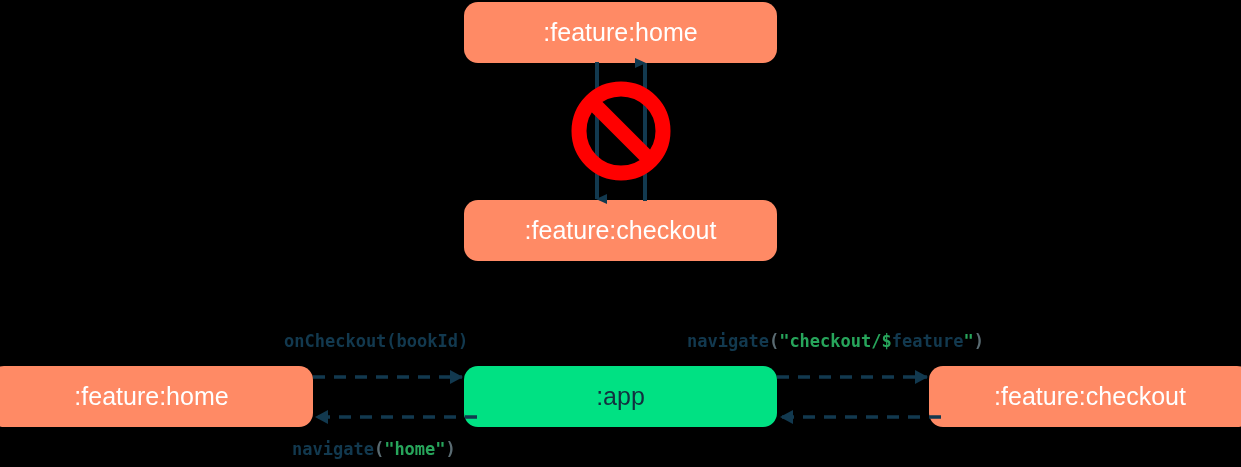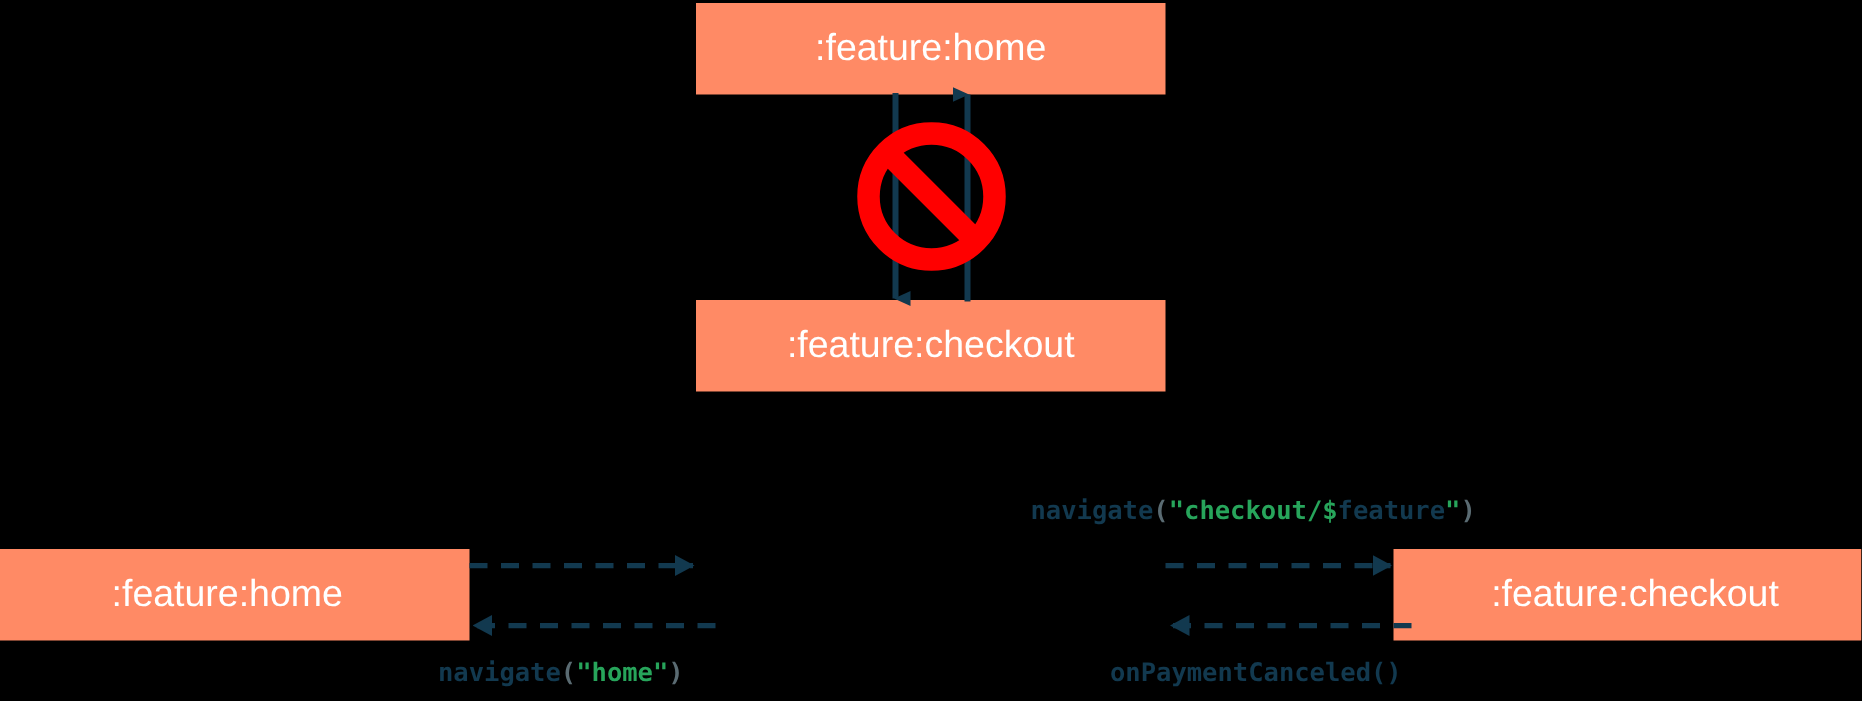--- a/index.html
+++ b/index.html
@@ -12,21 +12,21 @@
   }
   #canvas {
     position: relative;
     width: 1241px;
     height: 467px;
     background: #000000;
     overflow: hidden;
   }
   .node {
     position: absolute;
-    border-radius: 0;
+    border-radius: 14px;
     display: flex;
     align-items: center;
     justify-content: center;
     box-sizing: border-box;
     font-size: 25px;
     letter-spacing: 0px;
     white-space: nowrap;
   }
   .node-module {
     background: #FF8A65;
@@ -66,37 +66,40 @@
   </div>
 
   <div class="node node-module" style="left:464px; top:200px; width:313px; height:61px;">
     <span>:feature:checkout</span>
   </div>
 
   <div class="node node-module" style="left:-10px; top:366px; width:323px; height:61px;">
     <span>:feature:home</span>
   </div>
 
+  <div class="node node-app" style="left:464px; top:366px; width:313px; height:61px;">
+    <span>:app</span>
+  </div>
 
   <div class="node node-module" style="left:929px; top:366px; width:322px; height:61px;">
     <span>:feature:checkout</span>
   </div>
 
+  <div class="edge-label" style="left:284px; top:331px;">
+    <span class="tok-ident">onCheckout(bookId)</span>
+  </div>
 
   <div class="edge-label" style="left:687px; top:331px;">
     <span class="tok-ident">navigate</span><span class="tok-punct">(</span><span class="tok-str">"checkout/$</span><span class="tok-ident">feature</span><span class="tok-str">"</span><span class="tok-punct">)</span>
   </div>
 
   <div class="edge-label" style="left:292px; top:439px;">
     <span class="tok-ident">navigate</span><span class="tok-punct">(</span><span class="tok-str">"home"</span><span class="tok-punct">)</span>
   </div>
 
-  <div class="edge-label" style="left:740px; top:439px;">
-    <span class="tok-ident">onPaymentCanceled()</span>
-  </div>
 
   <svg class="overlay" viewBox="0 0 1241 467">
     <defs>
       <marker id="ah-down" markerWidth="10" markerHeight="11" refX="5" refY="10" orient="auto" markerUnits="userSpaceOnUse">
         <path d="M0,0 L10,0 L5,11 Z" fill="#12394F"></path>
       </marker>
       <marker id="ah-up" markerWidth="10" markerHeight="11" refX="5" refY="10" orient="auto" markerUnits="userSpaceOnUse">
         <path d="M0,0 L10,0 L5,11 Z" fill="#12394F"></path>
       </marker>
       <marker id="ah-right" markerWidth="13" markerHeight="14" refX="12" refY="7" orient="auto" markerUnits="userSpaceOnUse">

